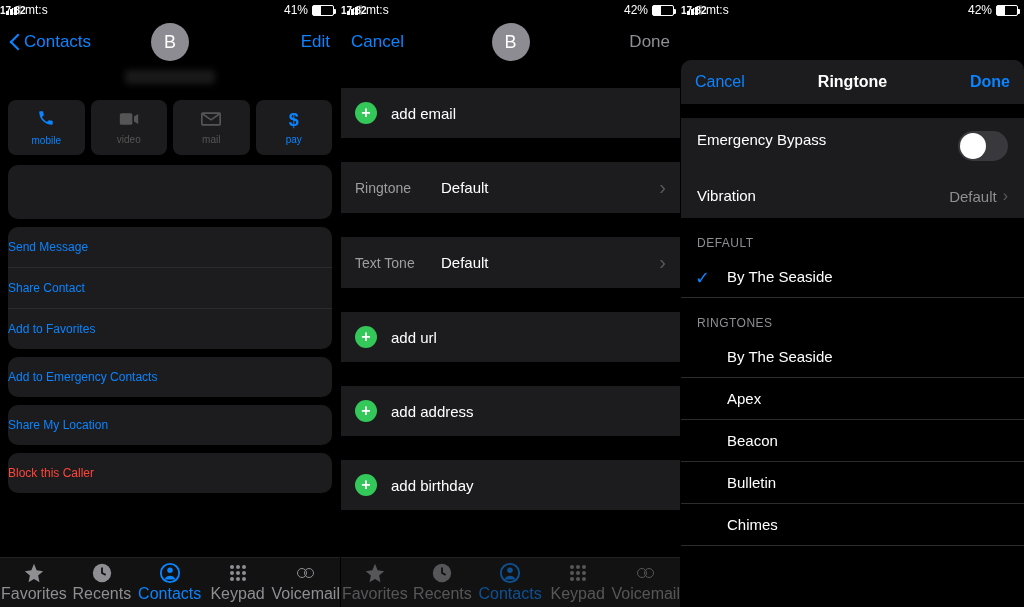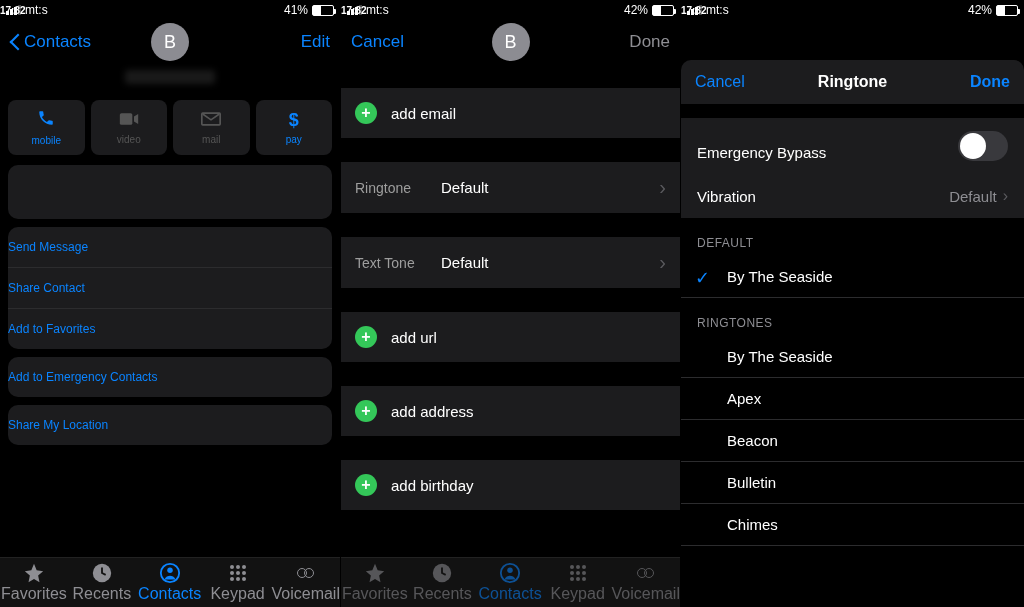--- a/index.html
+++ b/index.html
@@ -89,21 +89,21 @@
   .tone-row .value { color:#fff; }
   .chev-right { margin-left:auto; color:#5a5a5e; font-size:20px; }
   .chev-right-small { color:#5a5a5e; font-size:16px; }
 
   
   .pane3-inner { background:#000; height:100%; }
   .modal-nav { height:44px; background:#1c1c1e; display:flex; align-items:center; justify-content:space-between; padding:0 14px; margin-top:40px; border-radius:10px 10px 0 0;}
   .modal-nav .left { color:#0a84ff; font-size:16px;}
   .modal-nav .right { color:#0a84ff; font-size:16px; font-weight:600;}
   .modal-nav .center { position:absolute; left:0; right:0; text-align:center; font-weight:600; font-size:16px; pointer-events:none;}
-  .setting-row { background:#1c1c1e; padding:13px 16px; display:flex; align-items:flex-end; border-top:1px solid #2c2c2e; font-size:15px;}
+  .setting-row { background:#1c1c1e; padding:13px 16px; display:flex; align-items:flex-start; border-top:1px solid #2c2c2e; font-size:15px;}
   .setting-row:first-of-type { border-top:none;}
   .switch { width:50px; height:30px; background:#39393d; border-radius:15px; position:relative; margin-left:auto;}
   .switch::after { content:''; position:absolute; left:2px; top:2px; width:26px; height:26px; background:#fff; border-radius:50%;}
   .setting-desc { font-size:12px; color:#8e8e93; padding:8px 16px 14px; background:#000; line-height:1.4;}
   .section-header { font-size:12px; color:#8e8e93; padding:18px 16px 6px; text-transform:uppercase; letter-spacing:.5px;}
   .ringtone-item { background:#000; padding:12px 16px 12px 46px; font-size:15px; border-bottom:0.5px solid #2c2c2e; position:relative;}
   .check { position:absolute; left:14px; top:11px; color:#0a84ff; font-size:18px;}
   .vib-val { margin-left:auto; color:#8e8e93; display:flex; align-items:center; gap:6px;}
 
   .keypad-dots { display:grid; grid-template-columns:repeat(3,4px); grid-template-rows:repeat(3,4px); gap:2px;}
@@ -190,20 +190,23 @@
     <div class="list-item">Send Message</div>
     <div class="list-item">Share Contact</div>
     <div class="list-item">Add to Favorites</div>
   </div>
   <div class="list-group">
     <div class="list-item">Add to Emergency Contacts</div>
   </div>
   <div class="list-group">
     <div class="list-item">Share My Location</div>
   </div>
+  <div class="list-group">
+    <div class="list-item red">Block this Caller</div>
+  </div>
 
   <div class="tab-bar">
     <div class="tab-item">
       <div class="tab-icon star-icon">
           <svg viewBox="0 0 24 24">
             <path d="M12 2l2.9 6.9L22 10l-5.5 4.8L18 22l-6-3.5L6 22l1.5-7.2L2 10l7.1-1.1z"></path>
           </svg>
         </div>
       <span>Favorites</span>
     </div>

